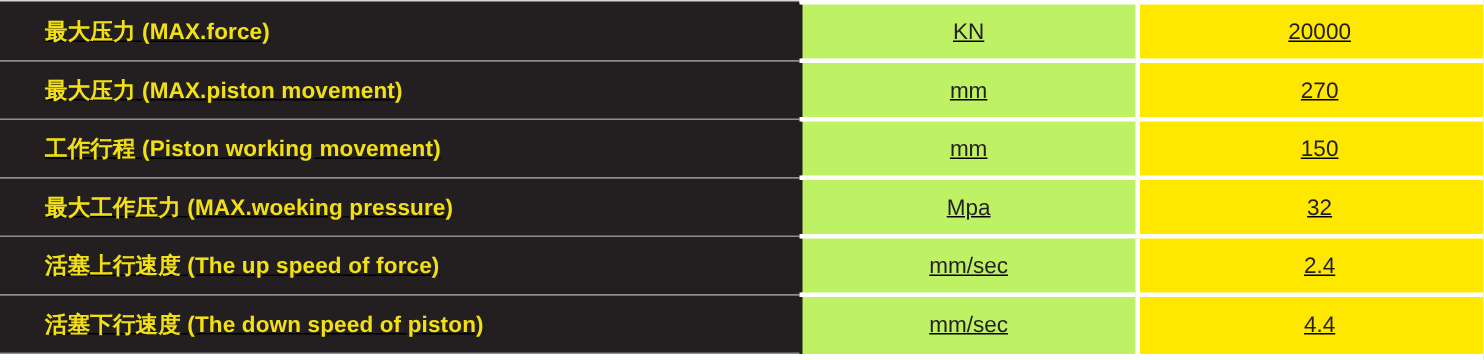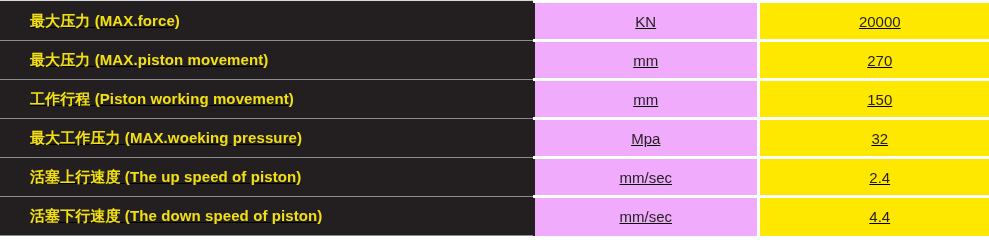--- a/index.html
+++ b/index.html
@@ -47,21 +47,21 @@
     border-bottom: 1px solid #8d8d8f;
     border-right: 2px solid #231f20;
     white-space: nowrap;
   }
   tr:first-child td.cell-label {
     border-top: 1px solid #231f20;
   }
   
   td.cell-unit {
     width: 224px;
-    background: #f0abfc;
+    background: #bef264;
     color: #231f20;
     font-size: 15px;
     font-weight: normal;
     text-align: center;
     border-top: 3px solid #ffffff;
     border-right: 3px solid #ffffff;
     white-space: nowrap;
   }
   tr:first-child td.cell-unit {
     border-top: 3px solid #ffffff;
@@ -107,21 +107,21 @@
         <td class="cell-value">150</td>
       </tr>
 
       <tr>
         <td class="cell-label">最大工作压力 (MAX.woeking pressure)</td>
         <td class="cell-unit">Mpa</td>
         <td class="cell-value">32</td>
       </tr>
 
       <tr>
-        <td class="cell-label">活塞上行速度 (The up speed of piston)</td>
+        <td class="cell-label">活塞上行速度 (The up speed of force)</td>
         <td class="cell-unit">mm/sec</td>
         <td class="cell-value">2.4</td>
       </tr>
 
       <tr>
         <td class="cell-label">活塞下行速度 (The down speed of piston)</td>
         <td class="cell-unit">mm/sec</td>
         <td class="cell-value">4.4</td>
       </tr>
 

